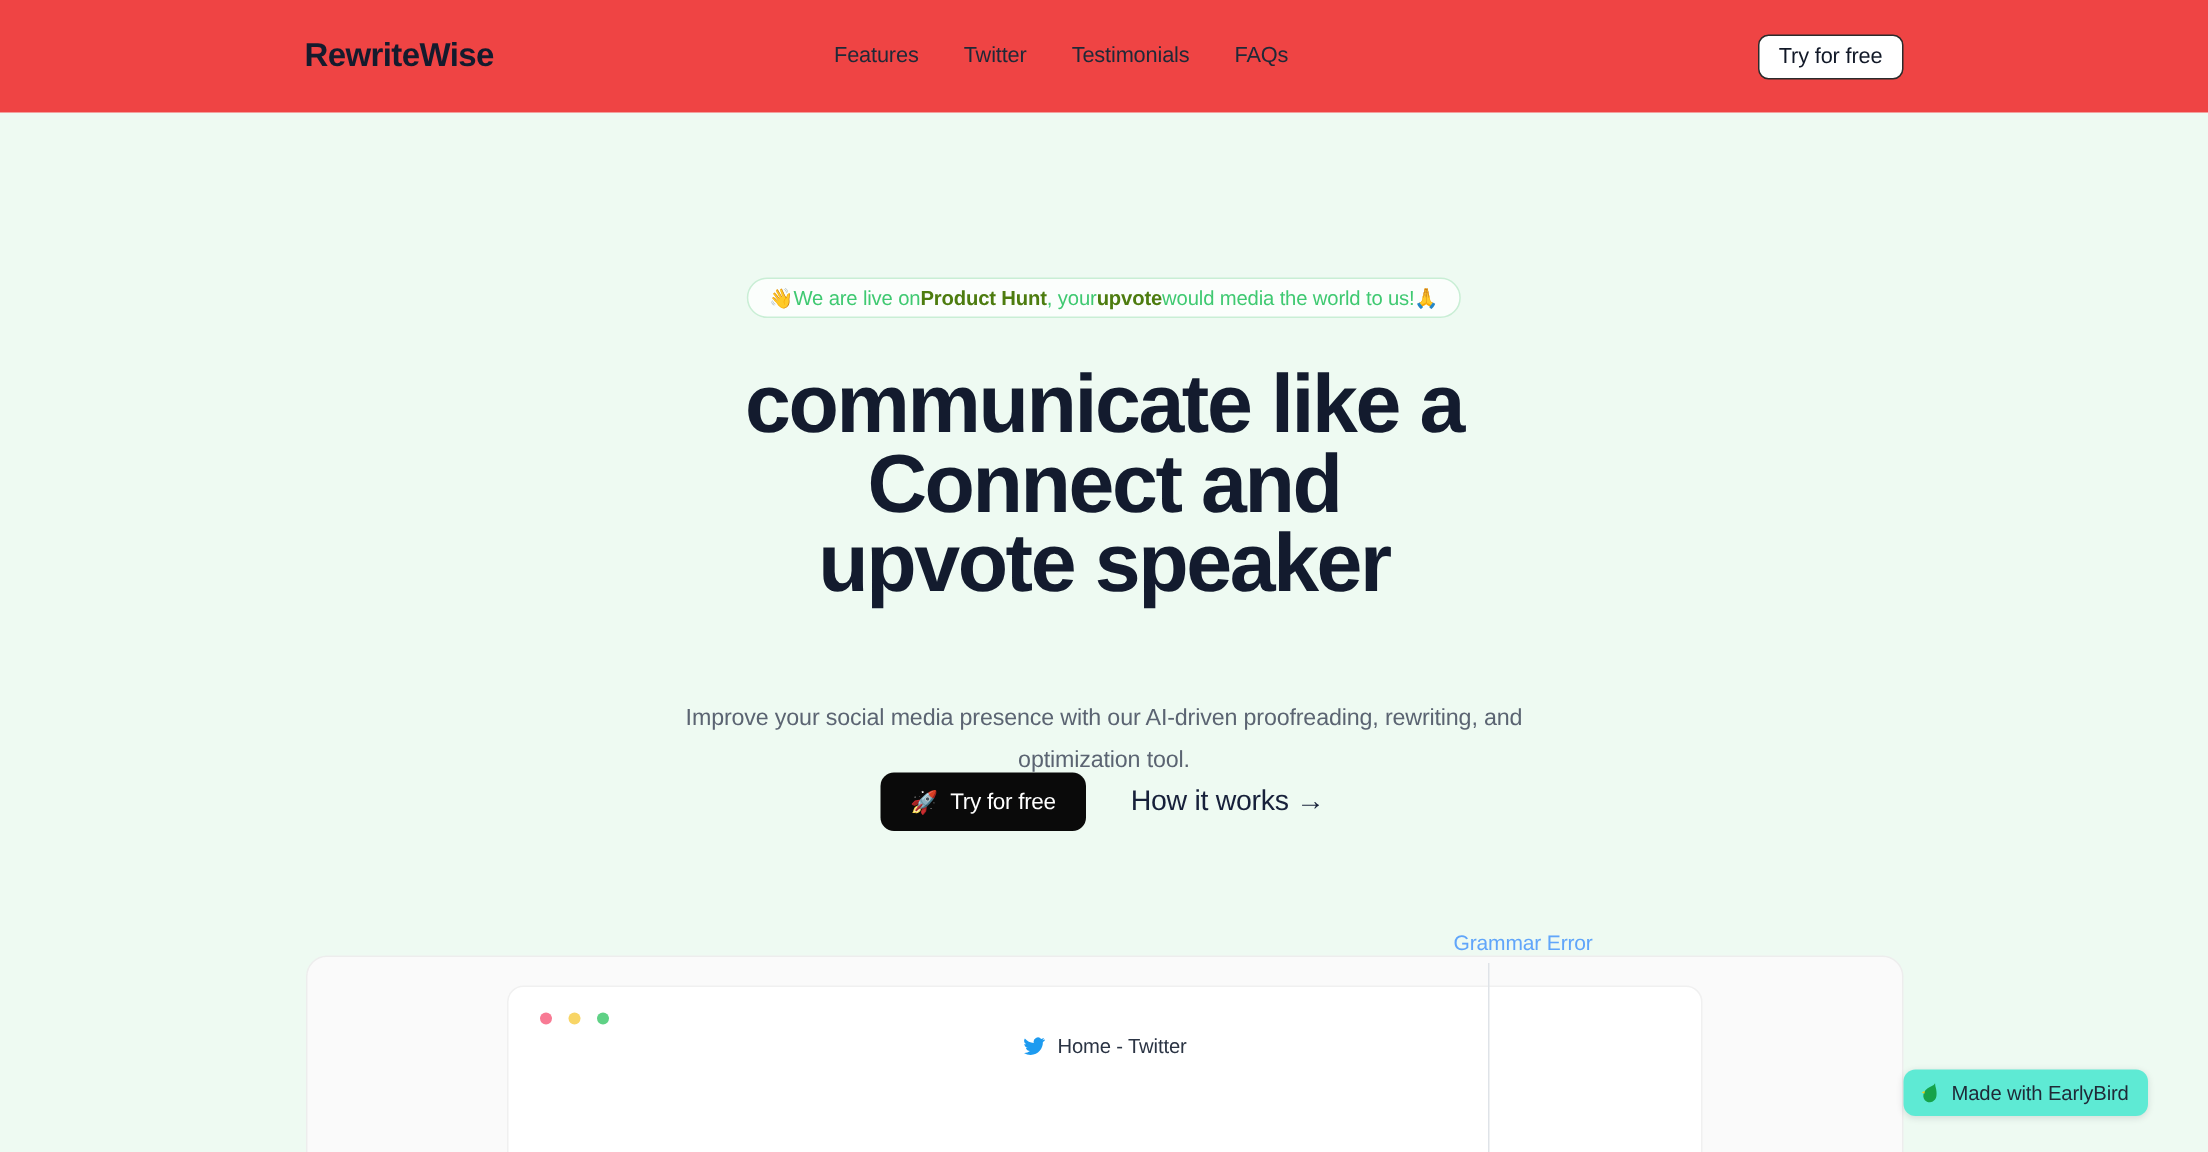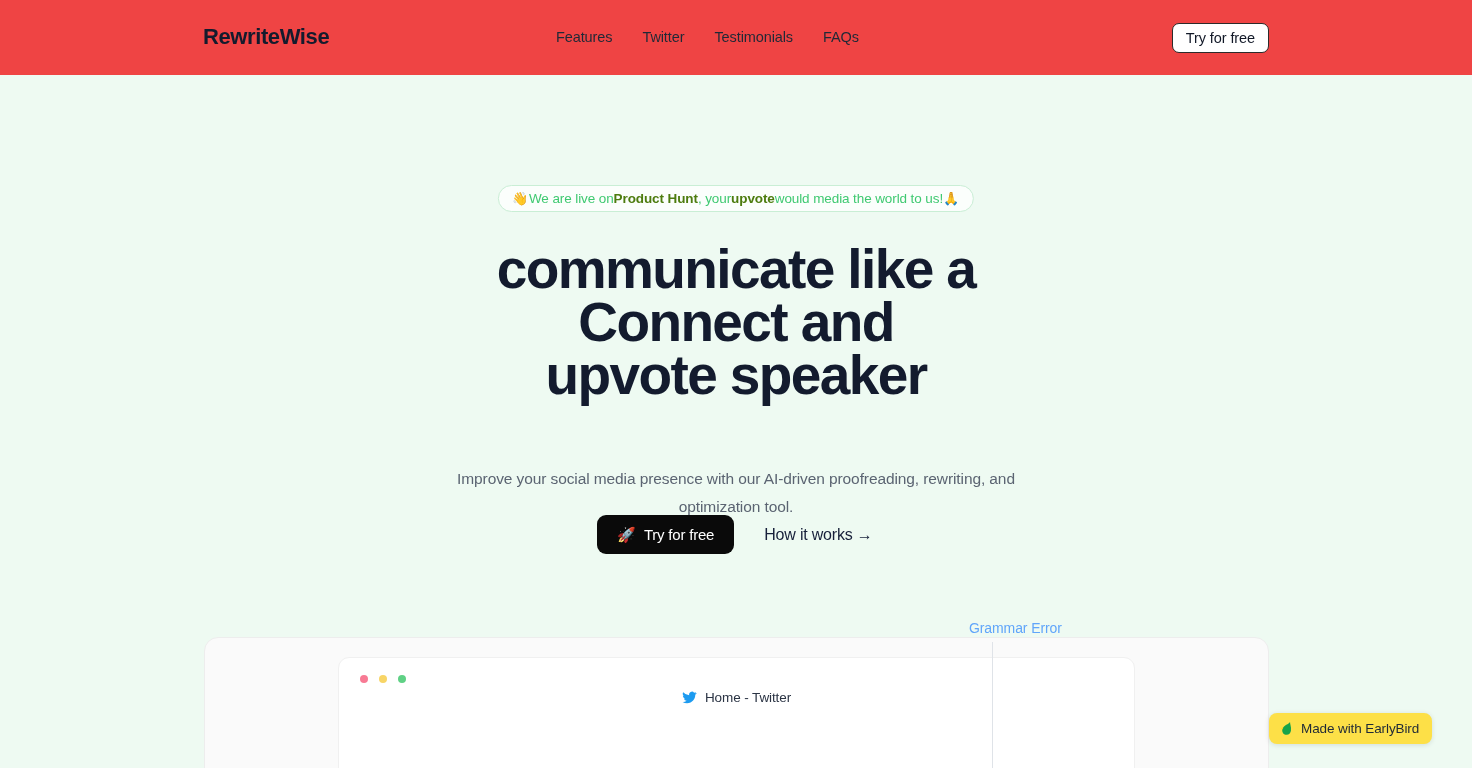--- a/index.html
+++ b/index.html
@@ -106,21 +106,21 @@
     height: 39px; padding: 0 20px;
     display: flex; align-items: center; justify-content: center; gap: 8px;
     background: #0a0a0a; color: #ffffff;
     border: none; border-radius: 9px;
     font-size: 15px;
     font-family: "Liberation Sans", sans-serif;
     cursor: pointer; white-space: nowrap;
     letter-spacing: -0.2px;
   }
   .cta-secondary {
-    font-size: 16px; color: #17203a; text-decoration: none;
+    font-size: 19px; color: #17203a; text-decoration: none;
     white-space: nowrap; letter-spacing: -0.2px;
     padding: 6px 2px;
   }
 
   
   .showcase {
     position: absolute; left: 204px; top: 562px;
     width: 1065px; height: 260px;
     background: #fafafa;
     border: 1px solid #ededed;
@@ -166,21 +166,21 @@
     display: flex; align-items: center; justify-content: center; gap: 8px;
     font-size: 13.5px; color: #2b3444; letter-spacing: -0.1px; margin-top: 16px;
   }
   .twitter-icon { display: block; }
 
   
   .earlybird {
     position: absolute; left: 1269px; top: 713px;
     height: 31px; padding: 0 13px 0 11px;
     display: flex; align-items: center; gap: 8px;
-    background: #fde047;
+    background: #5eead4;
     border-radius: 8px;
     box-shadow: 0 1px 5px rgba(20,30,50,0.13);
     font-size: 13.5px; color: #1f2937;
     white-space: nowrap; letter-spacing: -0.1px;
     z-index: 40; cursor: pointer;
   }
 </style>
 </head>
 <body>
 

